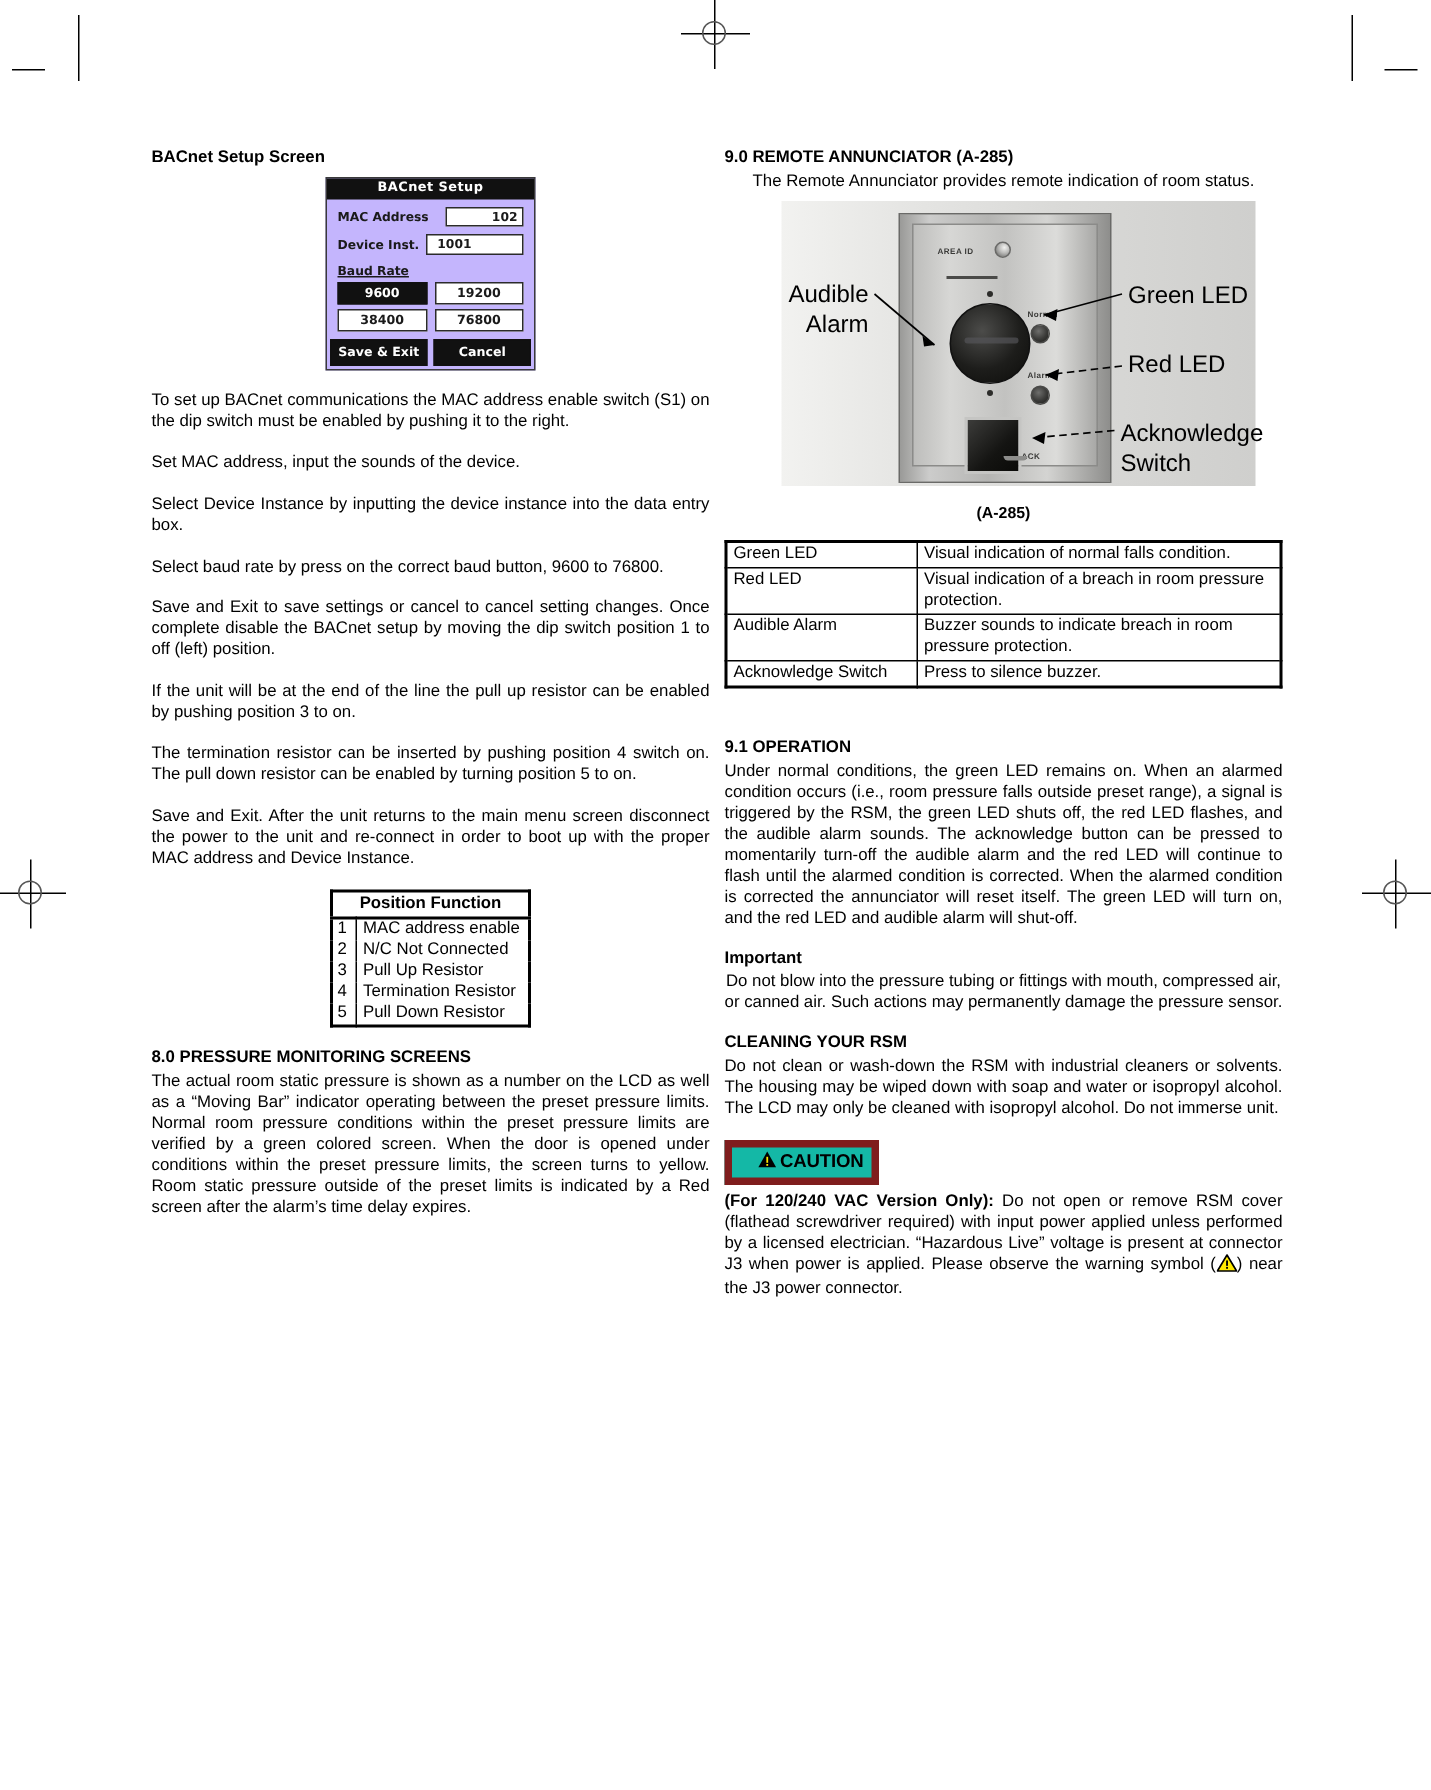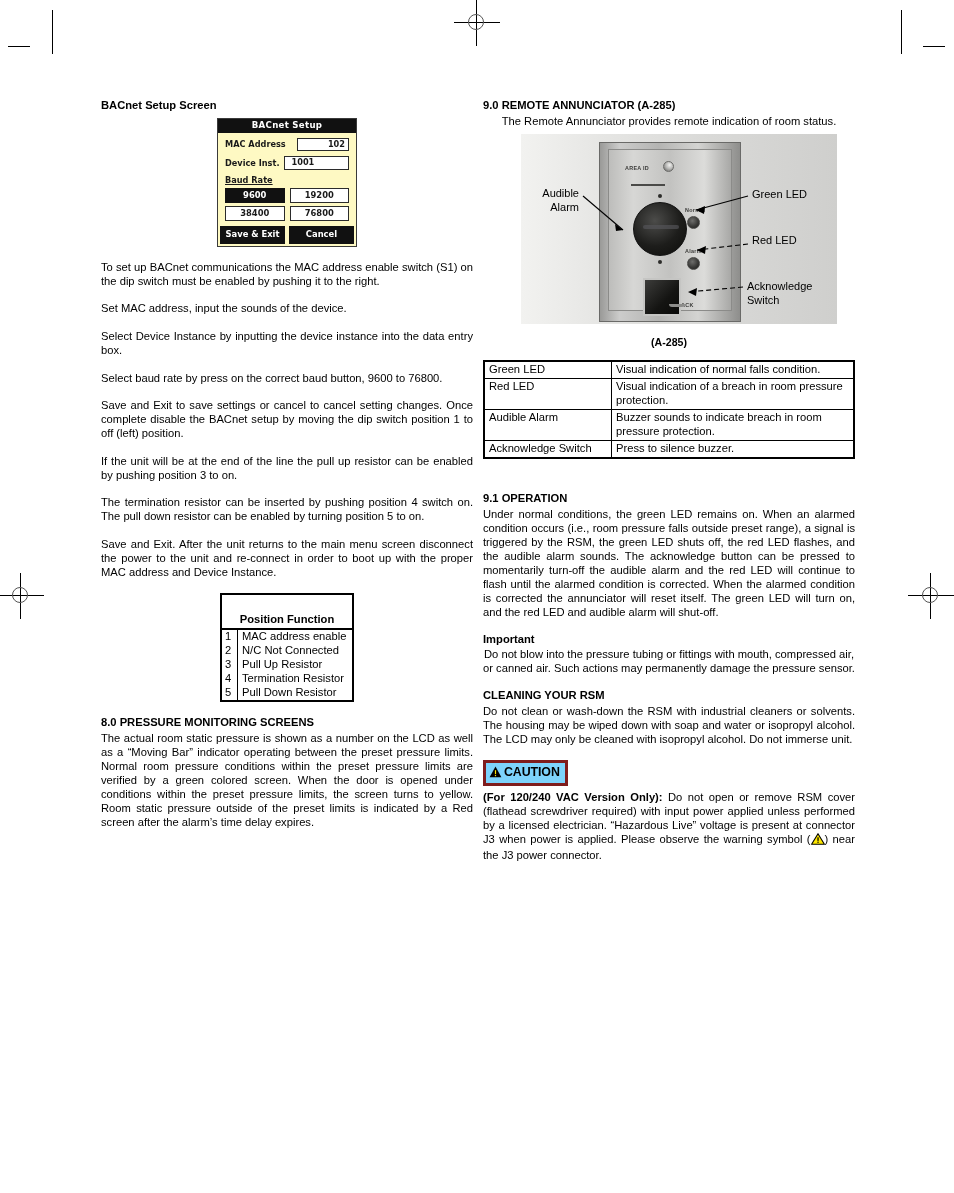--- a/index.html
+++ b/index.html
@@ -62,21 +62,21 @@
   p.body.left { text-align: center; }
 
   
   .lcd-wrap {
     margin: 6px 0 13px 0;
     display: flex;
     justify-content: center;
   }
   .lcd {
     width: 138px;
-    background: #fef9c3;
+    background: #c4b5fd;
     border: 1px solid #3a3a3a;
     font-family: "DejaVu Sans", sans-serif;
     box-shadow: 0 0 0 1px #ffffff;
   }
   .lcd-title {
     background: #111111;
     color: #ffffff;
     text-align: center;
     font-size: 8.6px;
     font-weight: bold;
@@ -159,21 +159,21 @@
   }
 
   
   .posfn-wrap { display: flex; justify-content: center; margin: 4px 0 13px 0; }
   table.posfn { width: 134px; border: 2px solid #000; }
   table.posfn th {
     text-align: center;
     font-weight: bold;
     font-size: 11.2px;
     border-bottom: 2px solid #000;
-    padding: 18px 0 2px 0;
+    padding: 1px 0 2px 0;
   }
   table.posfn td.num { width: 10px; text-align: left; padding: 0 2px 0 3px; }
   table.posfn td.fn  { padding: 0 2px 0 4px; white-space: nowrap; }
   table.posfn tr td { border-top: none; border-bottom: none; }
 
   
   table.ledtbl { width: 372px; border: 2px solid #000; margin: 0 0 13px 0; }
   table.ledtbl td.k { width: 118px; }
   table.ledtbl td.v { width: auto; }
 
@@ -282,21 +282,21 @@
   .plate-notch {
     position: absolute;
     left: 60px; bottom: 3px;
     width: 16px; height: 3px;
     background: #8d8d8b;
     border-radius: 0 0 3px 3px;
   }
 
   .callout {
     position: absolute;
-    font-size: 11px;
+    font-size: 16px;
     line-height: 1.22;
     color: #000;
     white-space: nowrap;
   }
   .callout.r { text-align: right; }
   .leader { position: absolute; }
   .leader svg { display: block; overflow: visible; }
 
   .fig-cap {
     width: 372px;
@@ -304,23 +304,23 @@
     font-size: 10.6px;
     font-weight: bold;
     margin-top: 2px;
   }
 
   
   .caution-badge {
     display: inline-flex;
     align-items: center;
     gap: 2px;
-    background: #7dd3fc;
-    border: 3px solid #7f1d1d;
-    padding: 1px 5px 1px 3px;
+    background: #14b8a6;
+    border: 5px solid #7f1d1d;
+    padding: 1px 5px 1px 17px;
     margin: 0 0 4px 0;
   }
   .caution-badge .tri { display: block; }
   .caution-badge .word {
     font-size: 12.4px;
     font-weight: bold;
     letter-spacing: -0.1px;
     line-height: 1.05;
   }
   .inline-warn { display: inline-block; vertical-align: -2px; }

